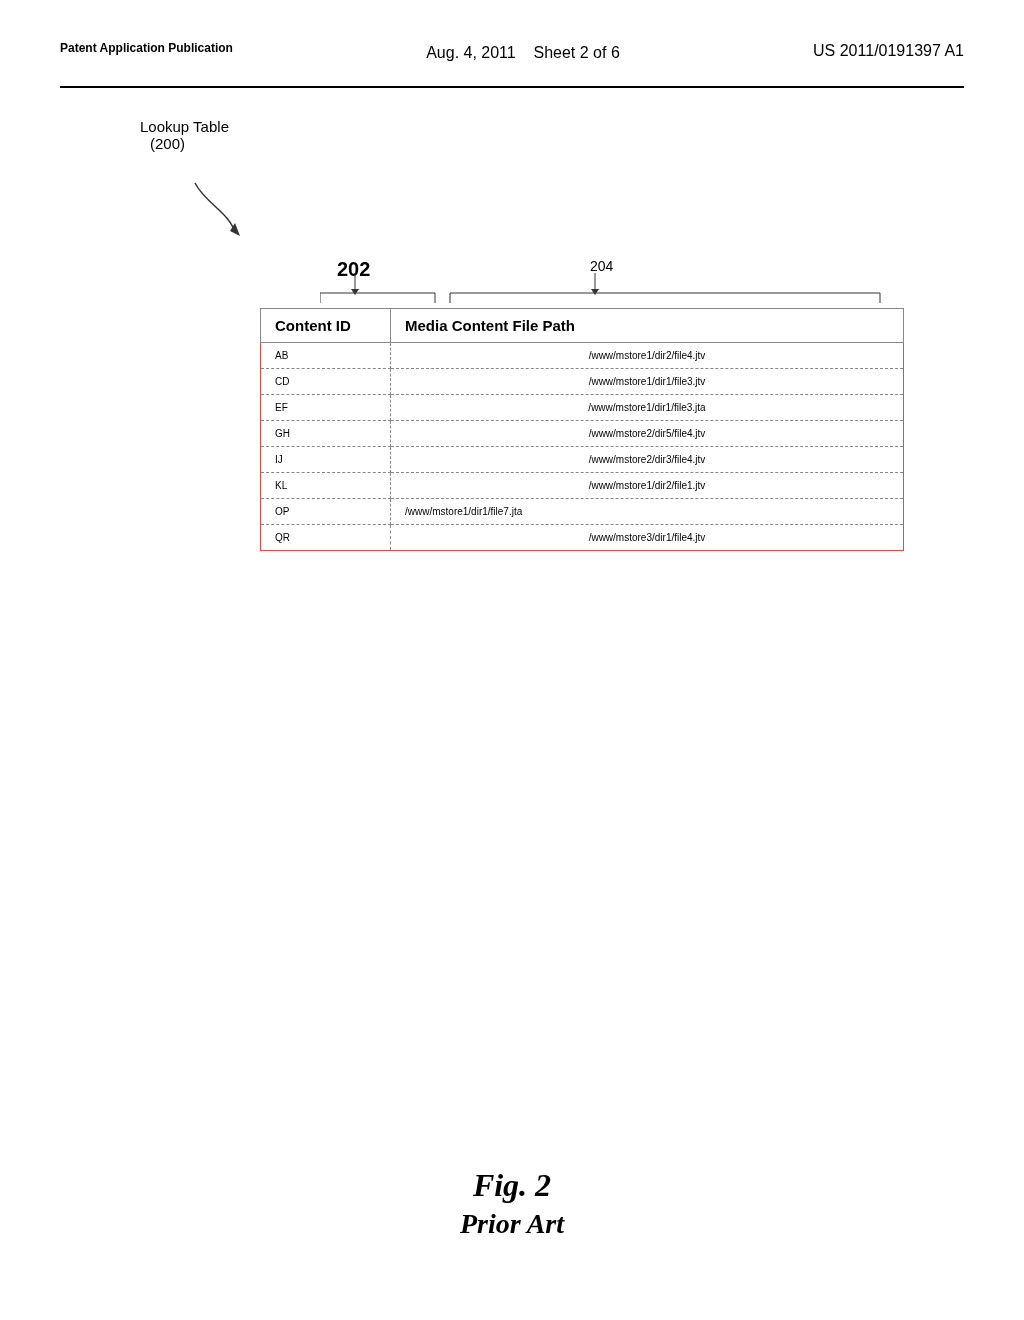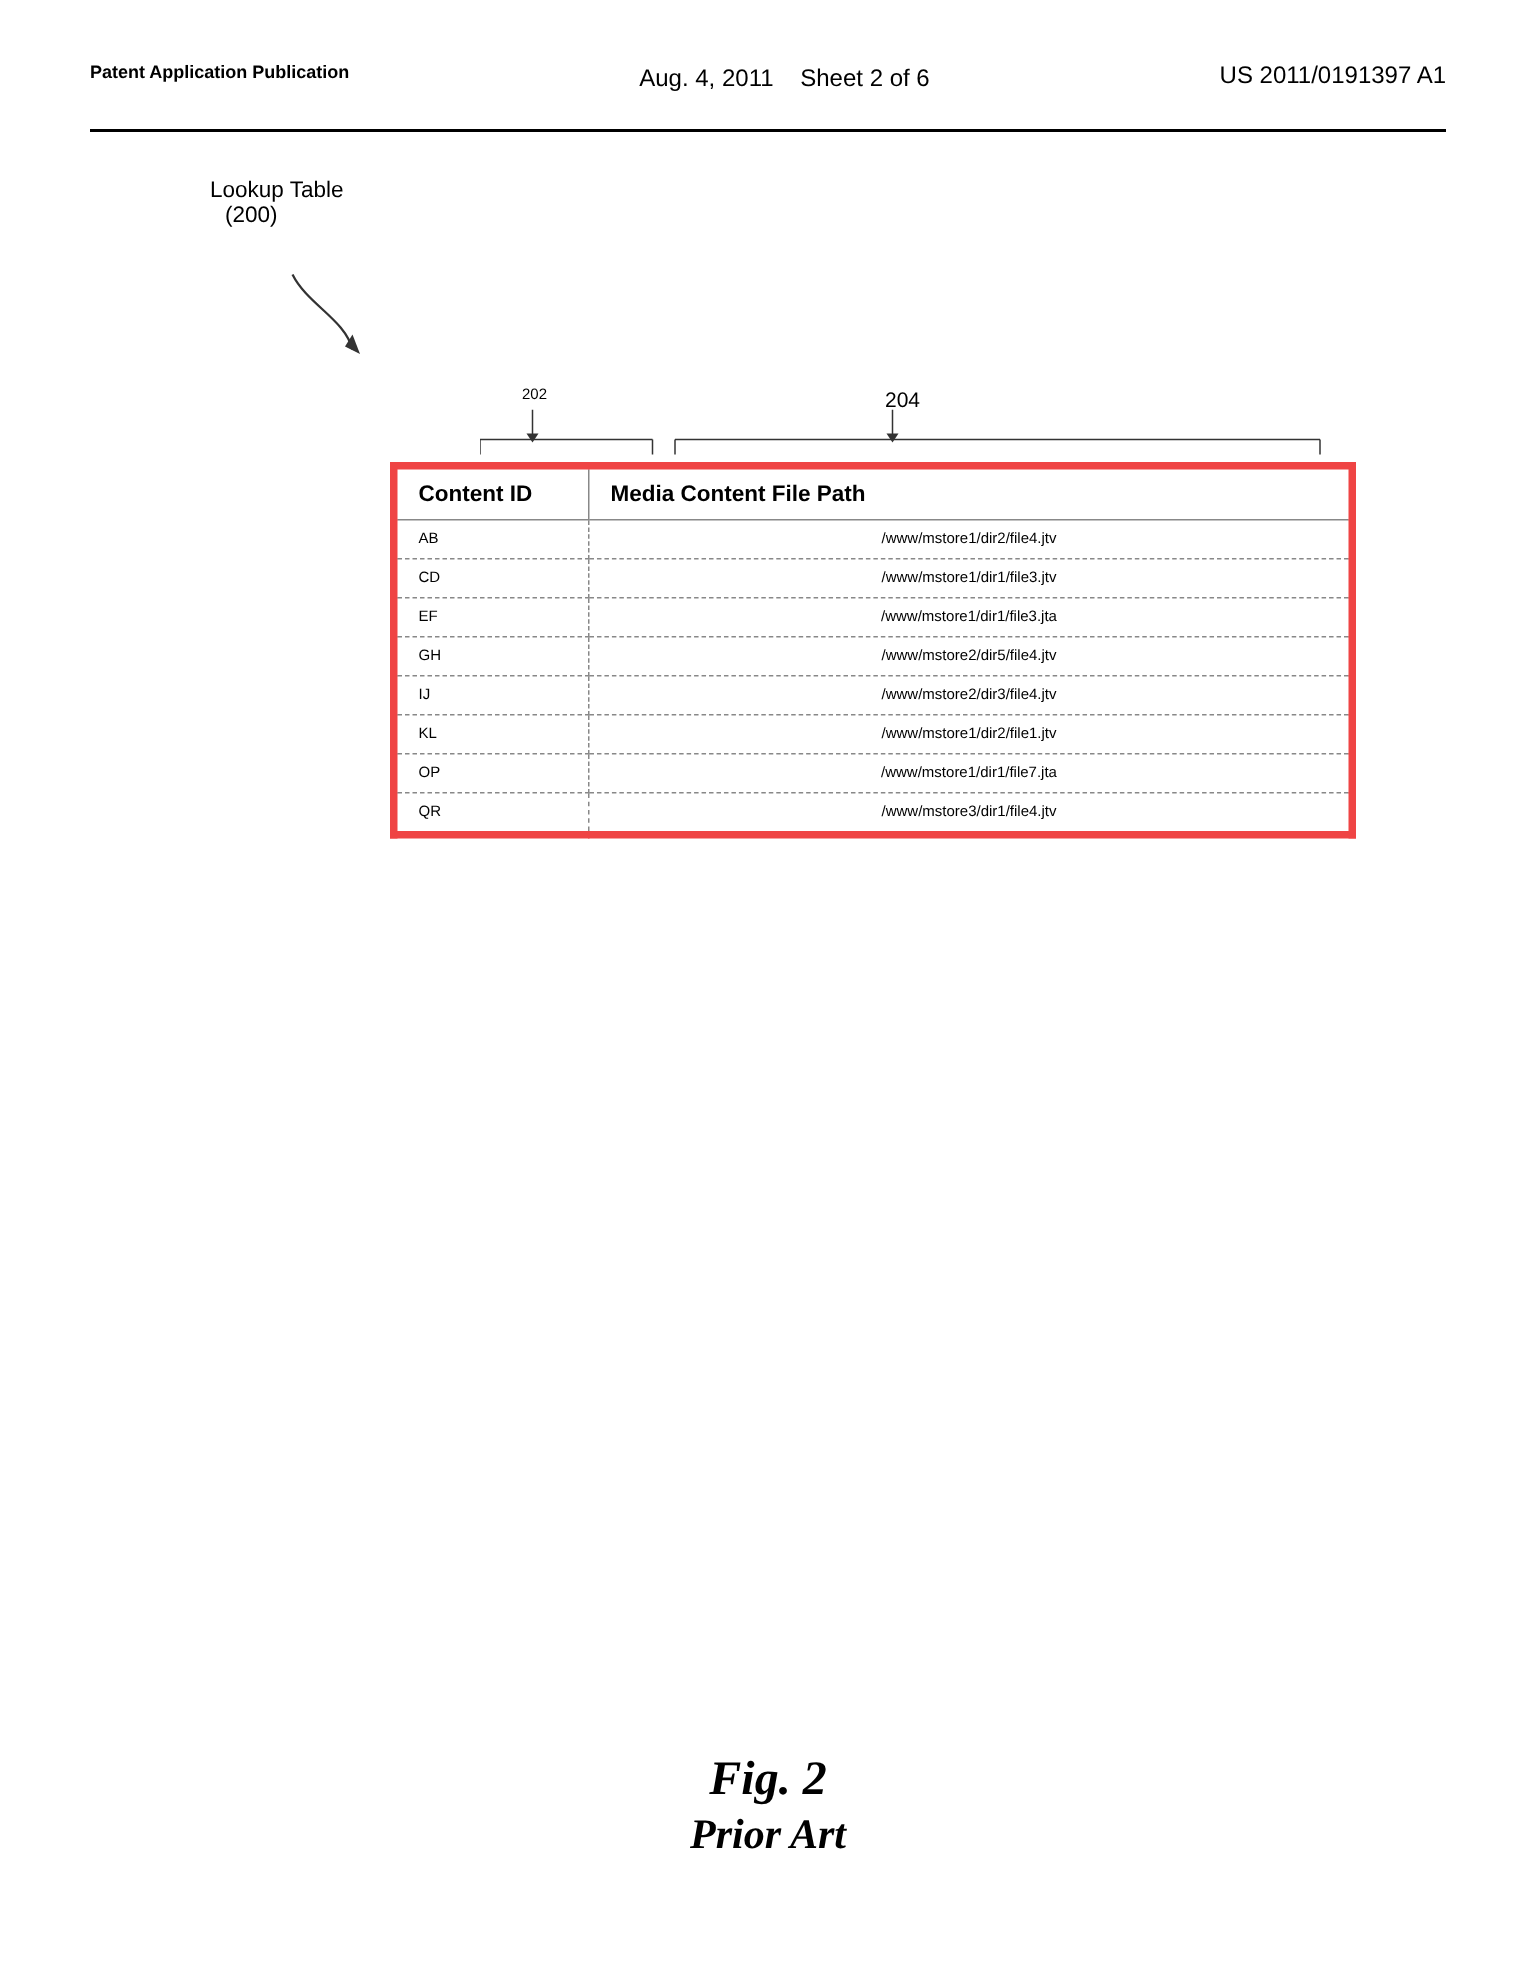--- a/index.html
+++ b/index.html
@@ -54,21 +54,21 @@
 
     
     .table-wrapper {
       margin-left: 200px;
       margin-right: 60px;
     }
 
     table {
       width: 100%;
       border-collapse: collapse;
-      border: 5px solid #ef4444;
+      border: 1px solid #ef4444;
     }
 
     table th {
       border: 1px solid #888;
       padding: 8px 14px;
       font-size: 15px;
       font-weight: bold;
       text-align: left;
       background: #fff;
     }
@@ -136,21 +136,21 @@
     <svg width="120" height="110" style="position:absolute; top:10px; left:55px;">
 
       <path d="M 20 55 C 30 75, 55 85, 60 105" fill="none" stroke="#333" stroke-width="1.5"></path>
 
       <polygon points="55,103 65,108 60,95" fill="#333"></polygon>
     </svg>
   </div>
 
   <div style="position: relative; margin-left: 260px; height: 50px;">
 
-    <span style="position:absolute; left: 28px; top:0; font-size:10px;">202</span>
+    <span style="position:absolute; left: 17px; top:0; font-size:20px;font-weight:bold;">202</span>
 
     <span style="position:absolute; left: 270px; top:0; font-size:14px;">204</span>
 
     <svg width="600" height="50" style="position:absolute; top:15px; left:0;">
 
       <line x1="0" y1="20" x2="115" y2="20" stroke="#333" stroke-width="1"></line>
       <line x1="0" y1="20" x2="0" y2="30" stroke="#333" stroke-width="1"></line>
       <line x1="115" y1="20" x2="115" y2="30" stroke="#333" stroke-width="1"></line>
 
       <line x1="35" y1="0" x2="35" y2="18" stroke="#333" stroke-width="1"></line>
@@ -193,21 +193,21 @@
           <tr>
             <td>IJ</td>
             <td style="text-align: center;">/www/mstore2/dir3/file4.jtv</td>
           </tr>
           <tr>
             <td>KL</td>
             <td style="text-align: center;">/www/mstore1/dir2/file1.jtv</td>
           </tr>
           <tr>
             <td>OP</td>
-            <td style="text-align: center; margin-top: 18px;">/www/mstore1/dir1/file7.jta</td>
+            <td style=" margin-top: 18px;">/www/mstore1/dir1/file7.jta</td>
           </tr>
           <tr>
             <td>QR</td>
             <td style="text-align: center;">/www/mstore3/dir1/file4.jtv</td>
           </tr>
         </tbody>
     </table>
   </div>
 
   <div class="fig-caption">

